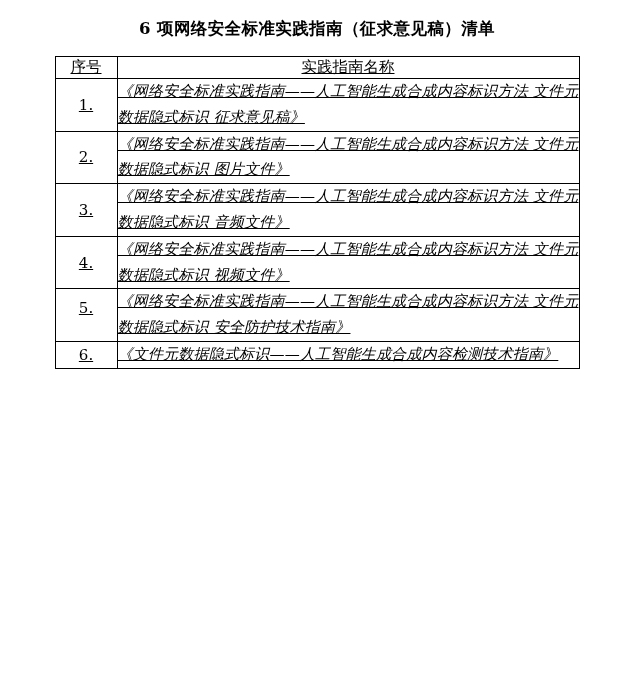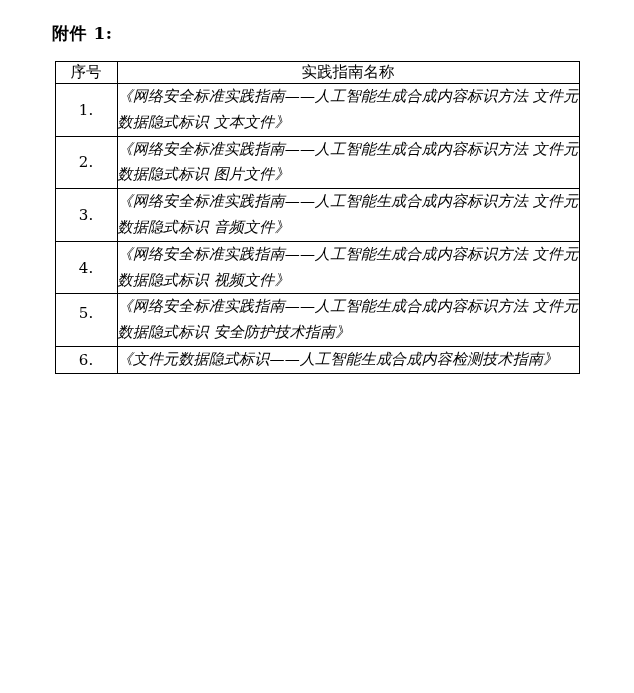--- a/index.html
+++ b/index.html
@@ -34,20 +34,21 @@
     font-size: 16.5px;
     font-weight: bold;
     letter-spacing: 0.4px;
     font-family: "DejaVu Serif", "Liberation Serif", serif;
   }
   table.list-table {
     border-collapse: collapse;
     margin: 16px auto;
     width: 524px;
     table-layout: fixed;
+    text-decoration: underline;
   }
   table.list-table td, table.list-table th {
     border: 1px solid #000000;
     padding: 0;
     vertical-align: middle;
   }
   col.col-no { width: 62px; }
   col.col-name { width: 462px; }
 
   .th-cell {
@@ -72,38 +73,38 @@
     font-style: italic;
     letter-spacing: 0.2px;
   }
   .row-tall .td-no { vertical-align: top; padding-top: 10px; }
 </style>
 </head>
 <body>
 
 <div class="page">
 
-  <div class="attach-label">附件 1:</div>
 
+  <div class="doc-title">6 项网络安全标准实践指南（征求意见稿）清单</div>
 
   <table class="list-table">
     <colgroup>
       <col class="col-no">
       <col class="col-name">
     </colgroup>
     <thead>
       <tr>
         <th class="th-cell">序号</th>
         <th class="th-cell">实践指南名称</th>
       </tr>
     </thead>
     <tbody>
       <tr>
         <td class="td-no">1.</td>
-        <td class="td-name">《网络安全标准实践指南——人工智能生成合成内容标识方法  文件元数据隐式标识  文本文件》</td>
+        <td class="td-name">《网络安全标准实践指南——人工智能生成合成内容标识方法  文件元数据隐式标识  征求意见稿》</td>
       </tr>
       <tr>
         <td class="td-no">2.</td>
         <td class="td-name">《网络安全标准实践指南——人工智能生成合成内容标识方法  文件元数据隐式标识  图片文件》</td>
       </tr>
       <tr>
         <td class="td-no">3.</td>
         <td class="td-name">《网络安全标准实践指南——人工智能生成合成内容标识方法  文件元数据隐式标识  音频文件》</td>
       </tr>
       <tr>

